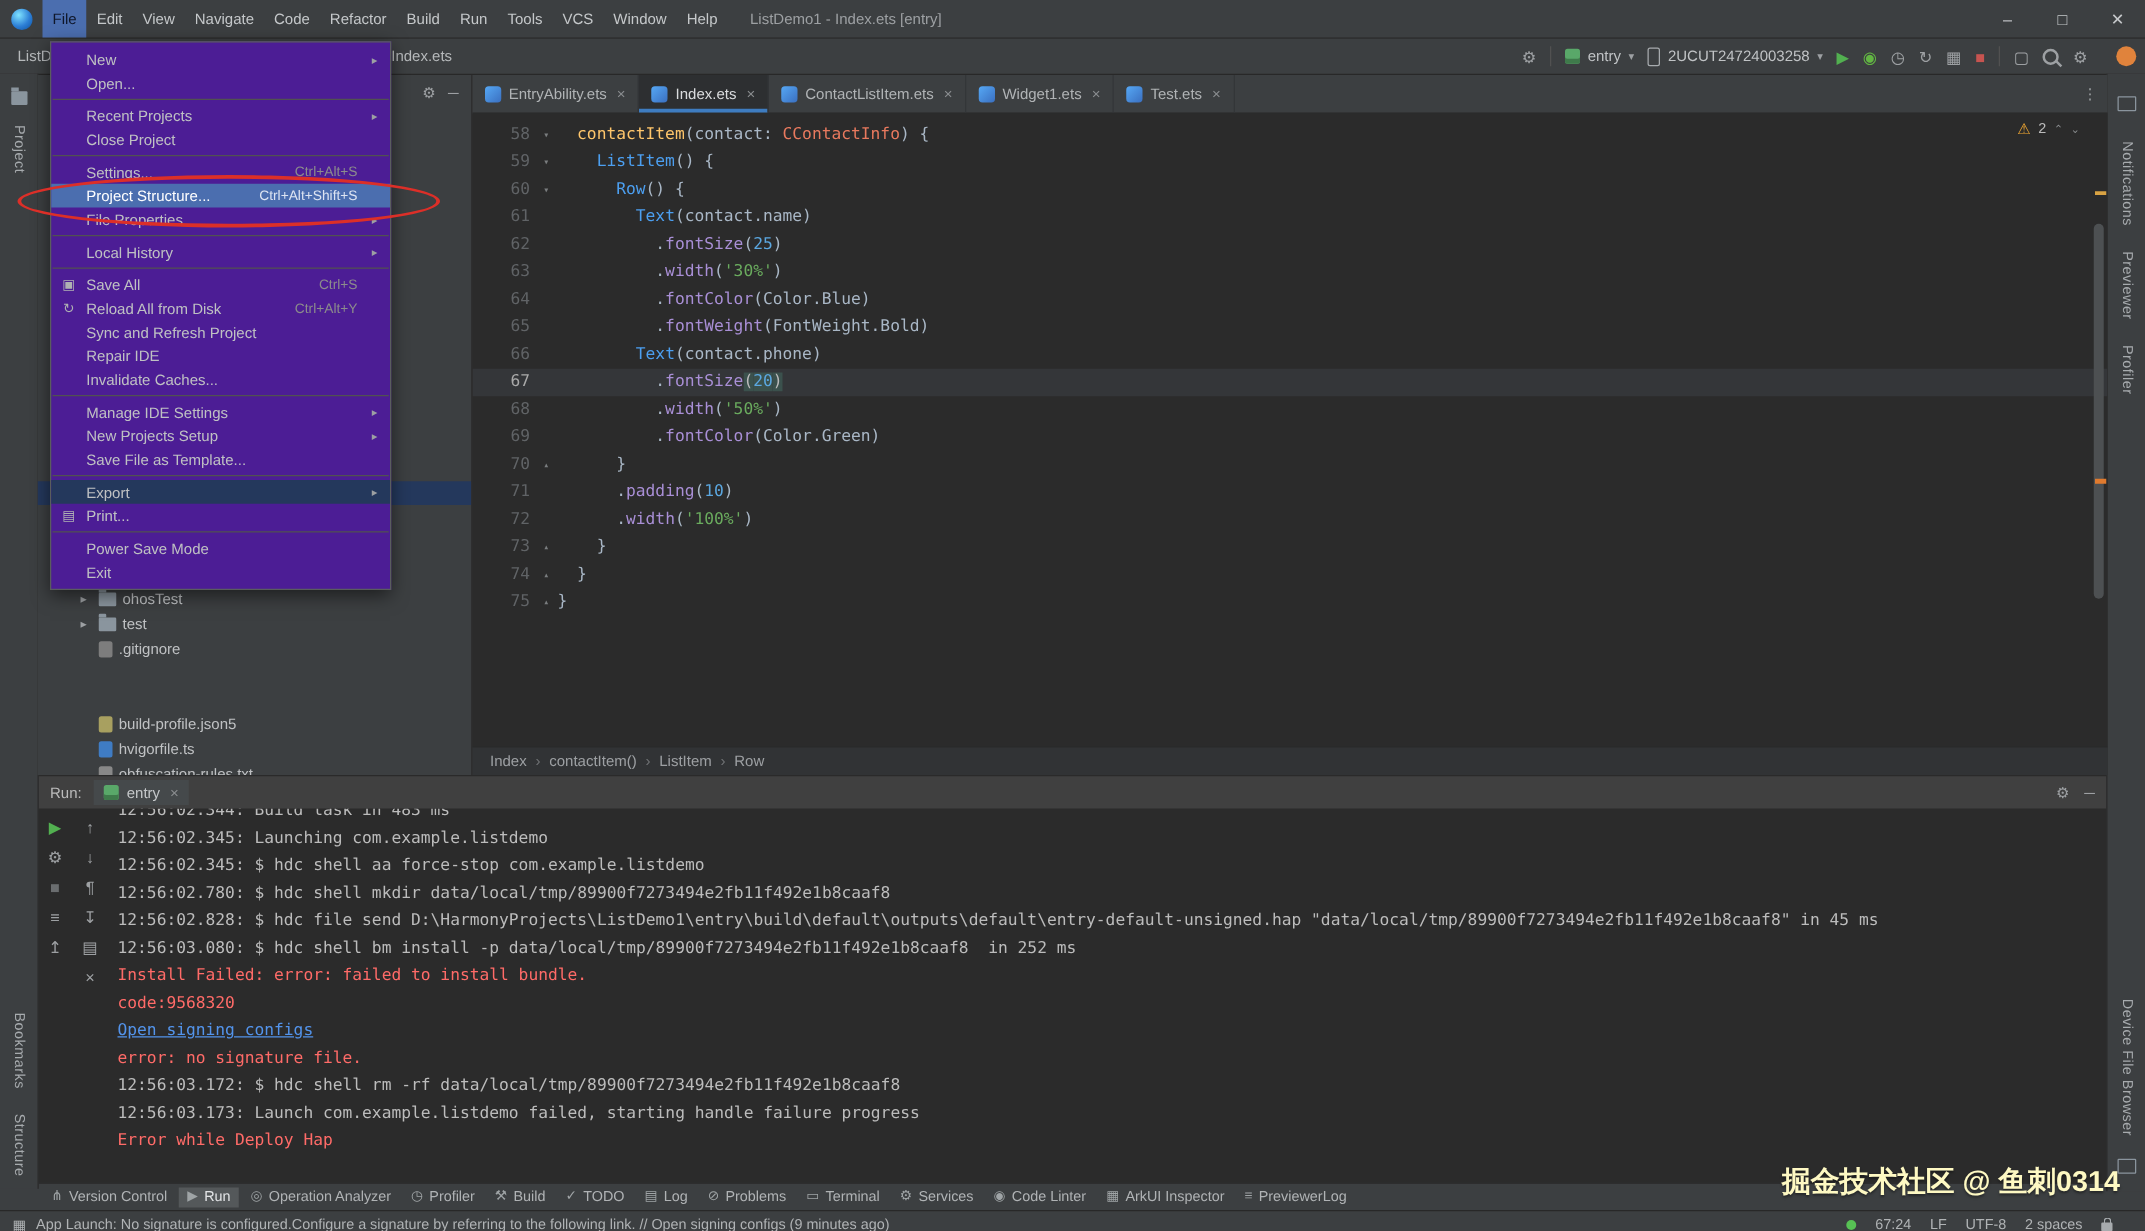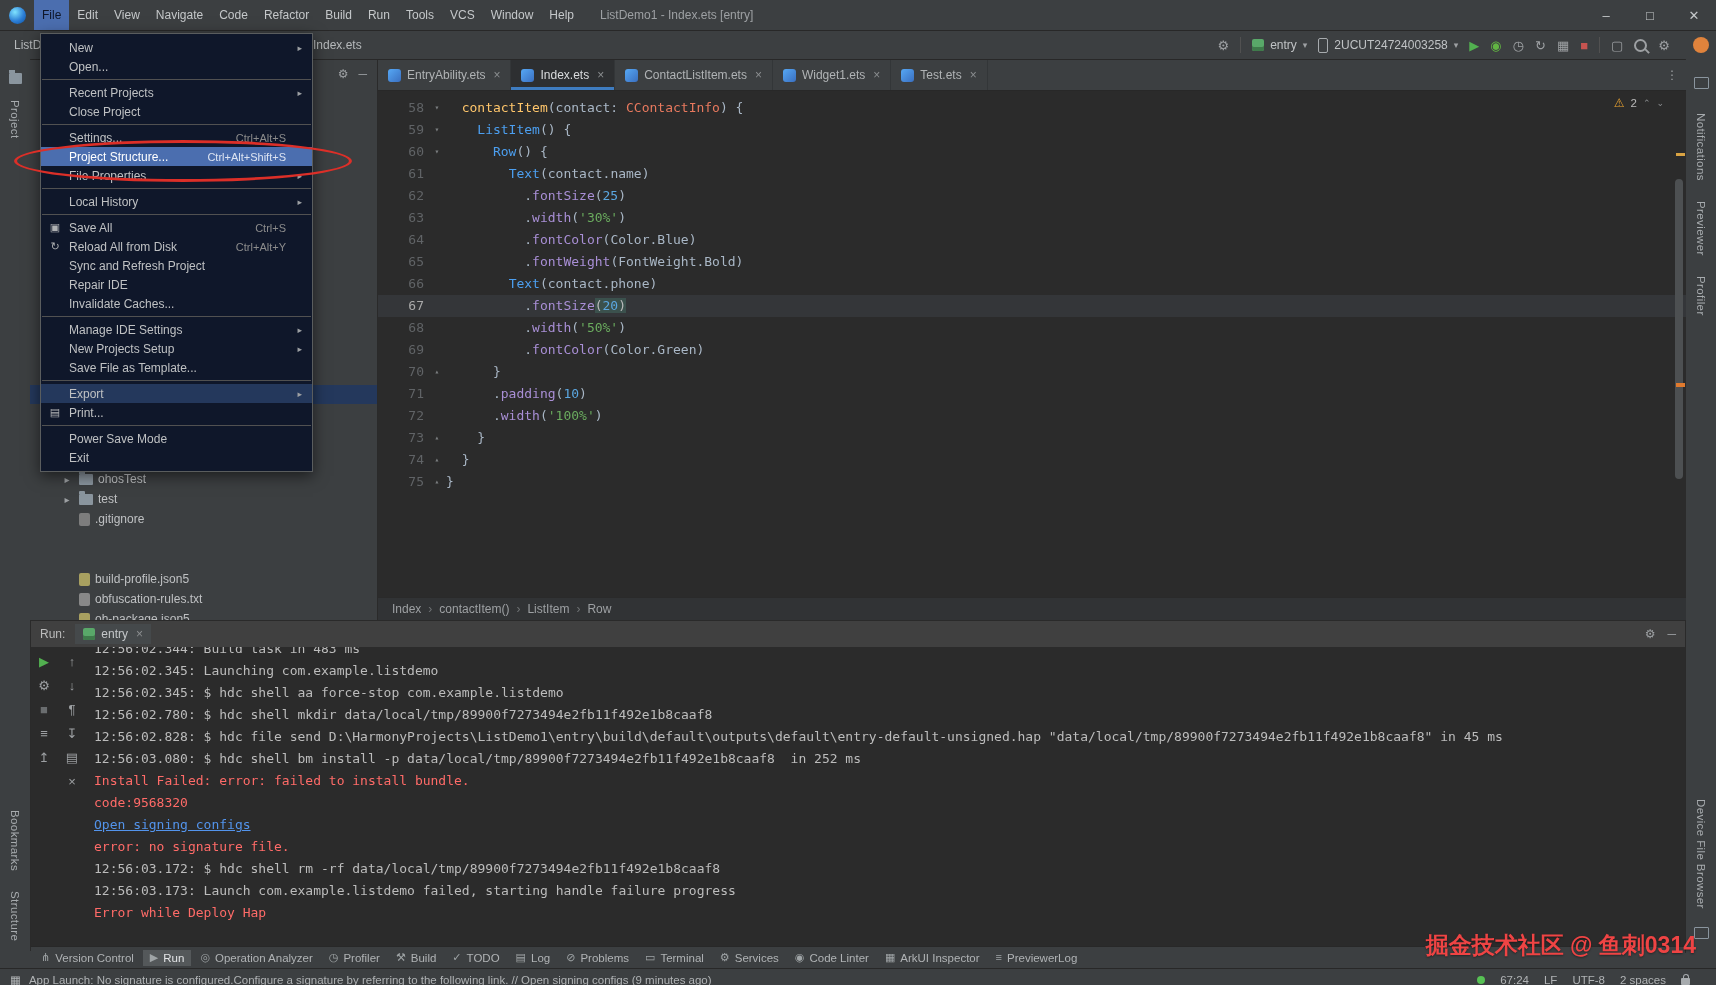--- a/index.html
+++ b/index.html
@@ -111,35 +111,35 @@
   .bb-icon{font-size:11px;color:#9fa4a6;line-height:1;}
   #status-bar{height:21px;background:#3c3f41;border-top:1px solid #282828;display:flex;align-items:center;
               padding:0 10px;font-size:11.5px;color:#b0b3b5;}
   #status-msg{margin-left:8px;white-space:nowrap;}
   #status-right{margin-left:auto;display:flex;align-items:center;gap:15px;padding-right:16px;}
   .status-dot{width:8px;height:8px;border-radius:50%;background:#57c154;}
   .lock-icon{width:9px;height:7px;background:#a7abae;border-radius:1px;position:relative;margin-top:3px;}
   .lock-icon::before{content:"";position:absolute;top:-4px;left:1.5px;width:4px;height:4px;
       border:1.5px solid #a7abae;border-bottom:none;border-radius:3px 3px 0 0;}
   
-  #file-menu{position:absolute;left:40px;top:33px;width:271px;background:#0f172a;border:1px solid #5a5d5e;
+  #file-menu{position:absolute;left:40px;top:33px;width:271px;background:#4c1d95;border:1px solid #5a5d5e;
              box-shadow:0 4px 14px rgba(0,0,0,.55);padding:4px 0;z-index:50;}
   .fm-row{height:19px;display:flex;align-items:center;gap:6px;padding:0 10px 0 6px;color:#bfc1c3;}
   .fm-row.sel{background:#4b6eaf;color:#ffffff;}
   .fm-row.sel .fm-short,.fm-row.sel .fm-sub{color:#dde4f2;}
   .fm-row.dark{background:#24385c;}
   .fm-icon{width:16px;text-align:center;font-size:11px;color:#afb1b3;flex:none;}
   .fm-label{white-space:nowrap;}
   .fm-short{margin-left:auto;color:#8c8c8c;font-size:11px;}
   .fm-sub{width:10px;color:#9da0a3;font-size:9px;text-align:right;}
   .menu-sep{height:1px;background:#515151;margin:3px 1px;}
   
   #annotation-ellipse{position:absolute;left:14px;top:140px;width:332px;height:36px;border:3px solid #dc2f28;
                       border-radius:50%;z-index:60;pointer-events:none;}
-  #watermark{position:absolute;right:20px;bottom:24px;z-index:40;color:#ef4444;font-weight:bold;
+  #watermark{position:absolute;right:20px;bottom:24px;z-index:40;color:#fef9c3;font-weight:bold;
              font-size:23px;font-family:"Liberation Sans",sans-serif;text-shadow:0 1px 2px rgba(0,0,0,.4);}
 </style>
 </head>
 <body>
 
 <div id="app">
 
   <header id="titlebar">
     <div class="logo"></div>
     <nav id="menubar">
@@ -231,20 +231,25 @@
           </div>
           <div class="tree-row" style="padding-left: 30px;">
             <span class="tree-chevron"></span>
             <span class="fi fi-git"></span>
             <span class="tree-label">.gitignore</span>
           </div>
           <div class="tree-row" style="padding-left: 30px; margin-top: 40px;">
             <span class="tree-chevron"></span>
             <span class="fi fi-json"></span>
             <span class="tree-label">build-profile.json5</span>
+          </div>
+          <div class="tree-row" style="padding-left: 30px;">
+            <span class="tree-chevron"></span>
+            <span class="fi fi-ts"></span>
+            <span class="tree-label">hvigorfile.ts</span>
           </div>
           <div class="tree-row" style="padding-left: 30px;">
             <span class="tree-chevron"></span>
             <span class="fi fi-txt"></span>
             <span class="tree-label">obfuscation-rules.txt</span>
           </div>
           <div class="tree-row" style="padding-left: 30px;">
             <span class="tree-chevron"></span>
             <span class="fi fi-json"></span>
             <span class="tree-label">oh-package.json5</span>

